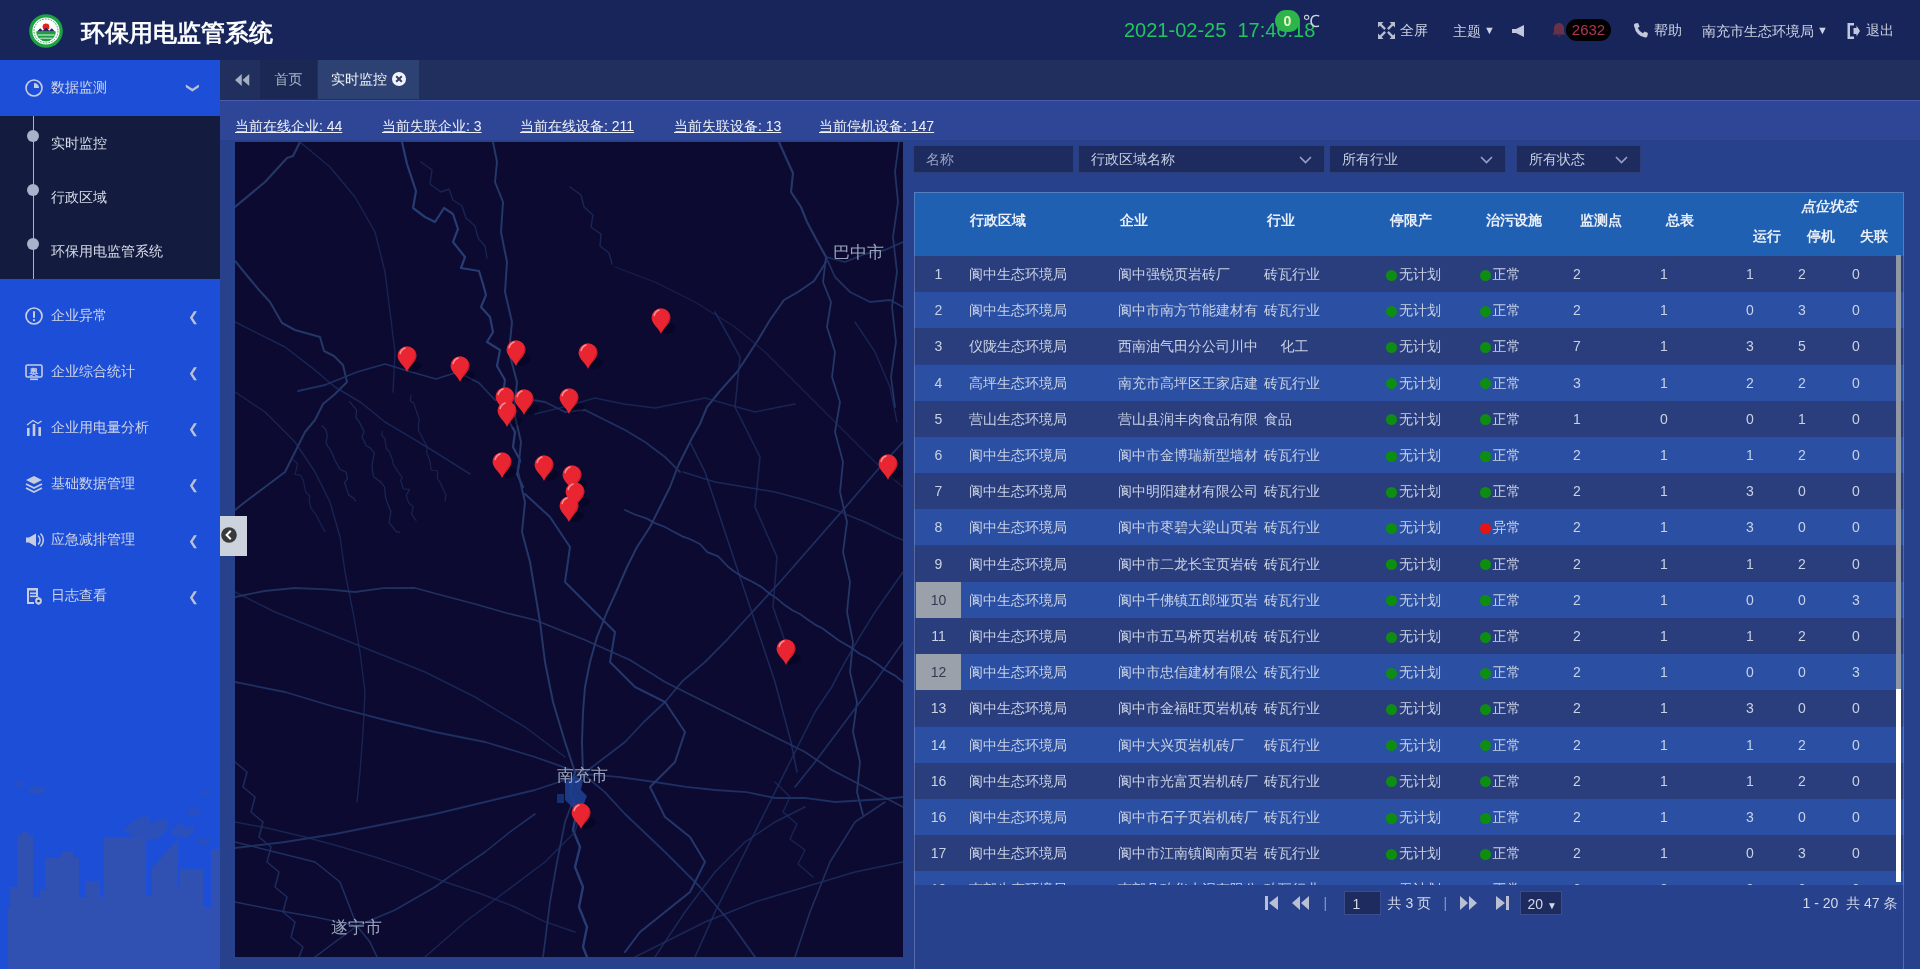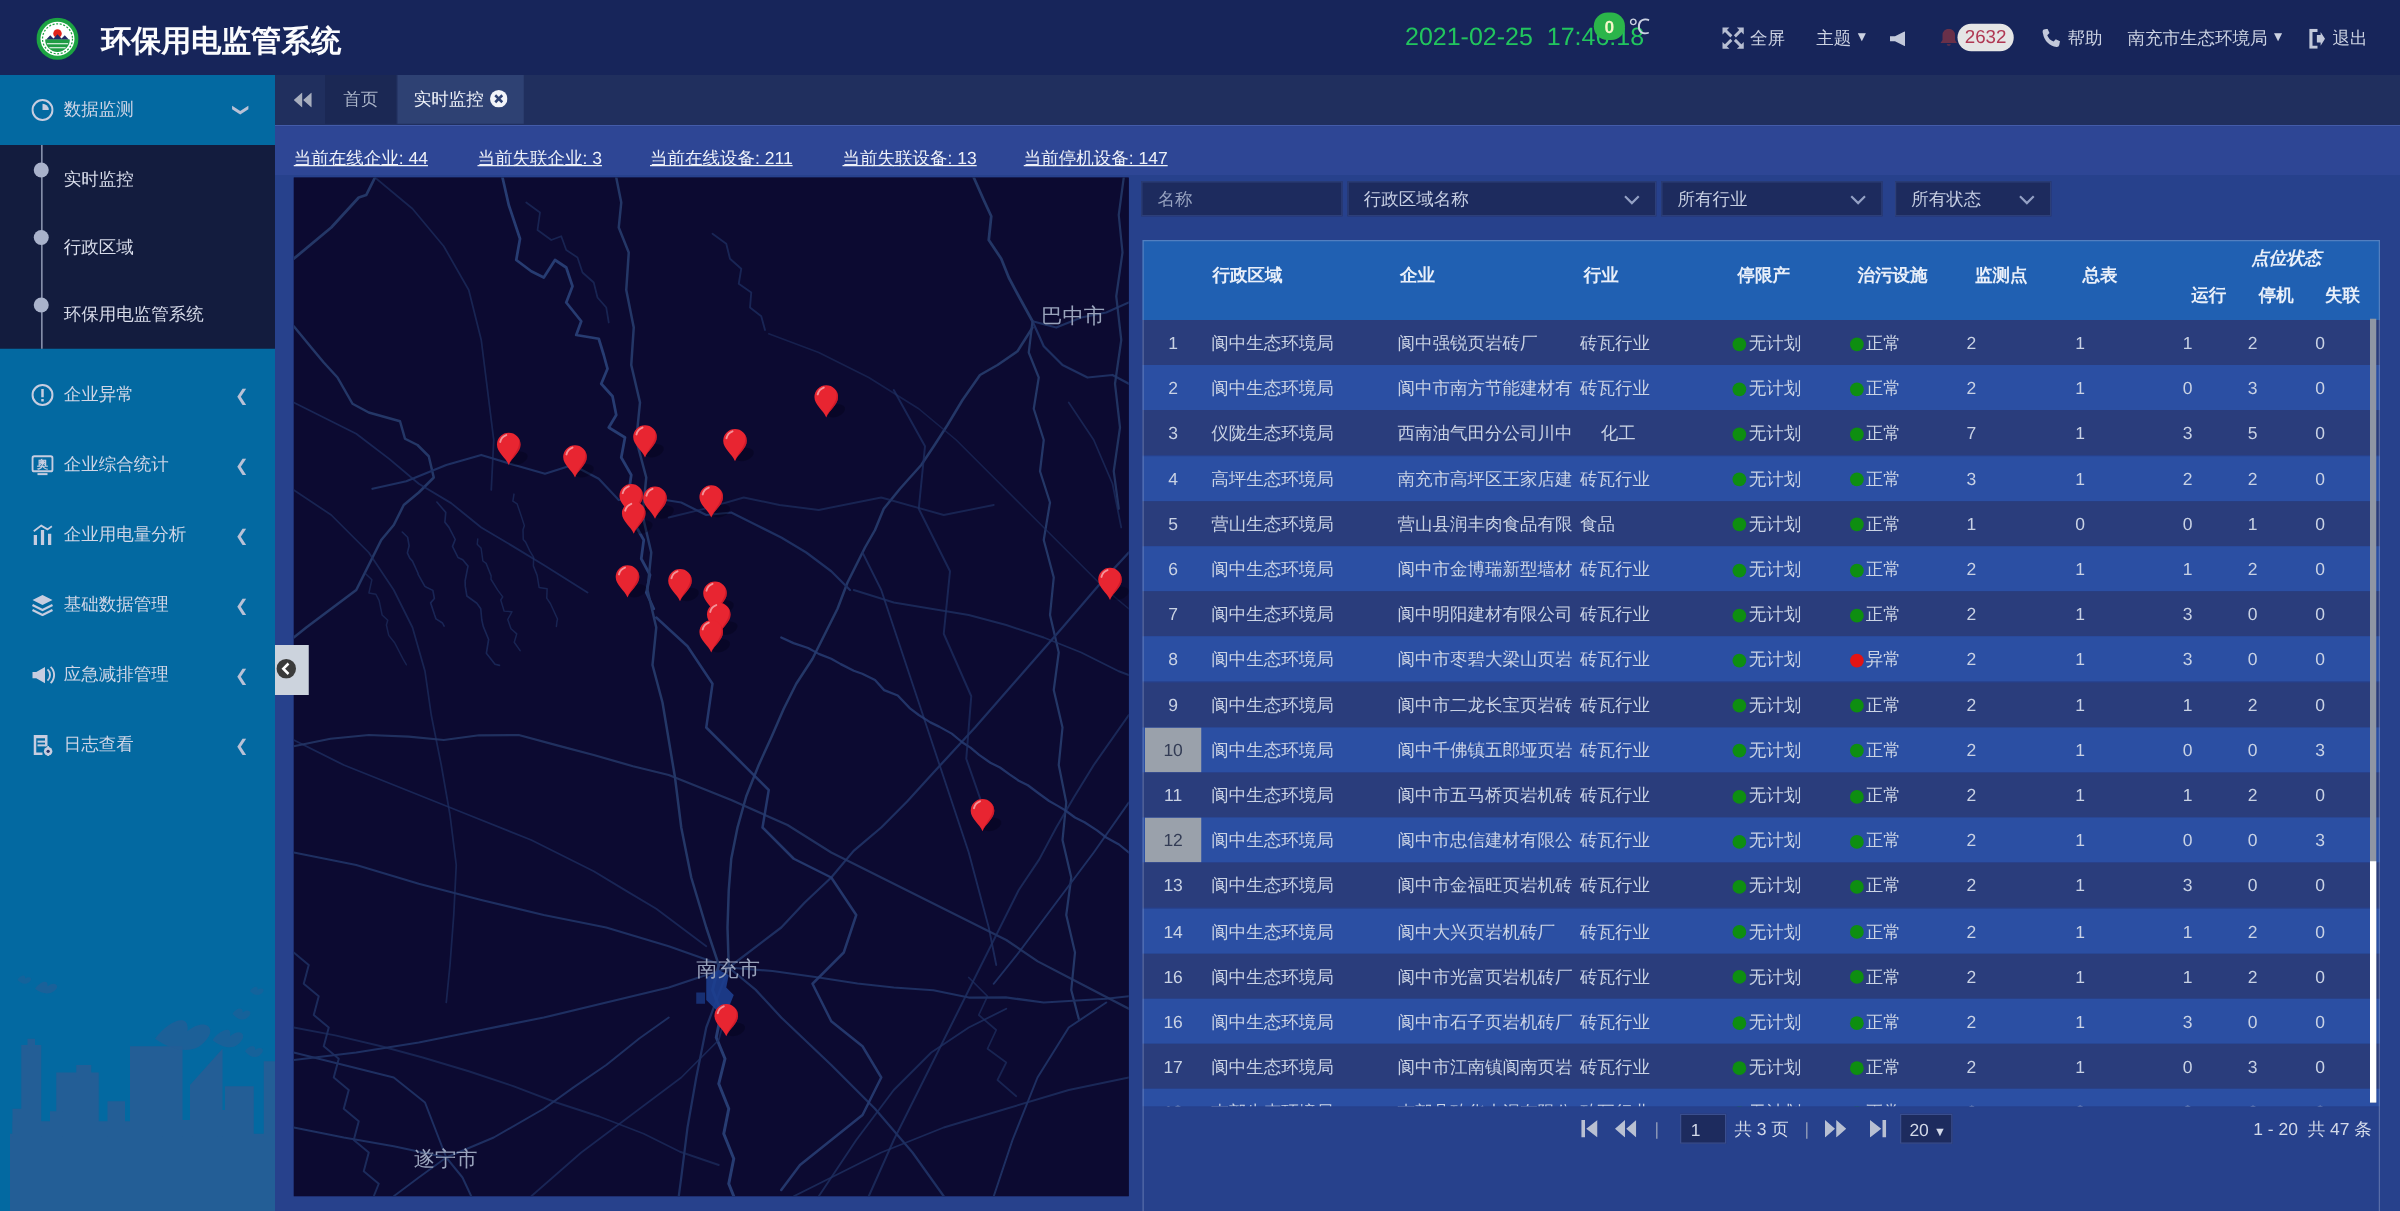--- a/index.html
+++ b/index.html
@@ -1,21 +1,21 @@
 <!DOCTYPE html>
 <html><head>
 <meta charset="utf-8">
 <style>
 * { margin:0; padding:0; box-sizing:border-box; }
 html,body { width:1920px; height:969px; overflow:hidden; font-family:"Liberation Sans",sans-serif; }
 body { position:relative; background:#27418c; }
 #header { position:absolute; left:0; top:0; width:1920px; height:60px; background:#17255a; z-index:30; }
 #title { position:absolute; left:81px; top:17px; font-size:24px; font-weight:bold; color:#fbfcfe; }
 .hri { position:absolute; top:0; height:60px; line-height:60px; color:#ccd2e2; font-size:14px; }
-#sidebar { position:absolute; left:0; top:60px; width:220px; height:909px; background:#0369a1; z-index:20; overflow:hidden; }
+#sidebar { position:absolute; left:0; top:60px; width:220px; height:909px; background:#1d4ed8; z-index:20; overflow:hidden; }
 .m1 { position:absolute; left:0; top:0; width:220px; height:56px; }
 .mtxt { position:absolute; left:51px; top:50%; transform:translateY(-50%); font-size:14px; color:#cfd5e6; white-space:nowrap; }
 #submenu { position:absolute; left:0; top:56px; width:220px; height:163px; background:#131c3e; }
 #submenu .rail { position:absolute; left:32.5px; top:0px; width:1px; height:163px; background:#a9b2cb; }
 .sdot { position:absolute; left:27px; width:12px; height:12px; border-radius:50%; background:#a9b2cb; }
 .stxt { position:absolute; left:51px; font-size:14px; color:#d8dcea; transform:translateY(-50%); white-space:nowrap; }
 .mi { position:absolute; left:0; width:220px; height:56px; }
 .chev { position:absolute; right:21px; top:50%; transform:translateY(-50%); color:#b9c1d6; font-size:13px; }
 .micon { position:absolute; left:25px; top:50%; transform:translateY(-50%); }
 #tabbar { position:absolute; left:220px; top:60px; width:1700px; height:41px; background:#202f5e; z-index:10; }
@@ -75,21 +75,21 @@
       </g>
     </svg>
     <span class="hri" style="left:1400px">全屏</span>
 <span class="hri" style="left:1453px">主题<span style="font-size:11px;vertical-align:2px">&nbsp;▼</span></span>
 <svg width="12" height="12" viewBox="0 0 12 12" style="position:absolute;left:1512px;top:25px">
 <path d="M12 0 v12 L4 8 H0 V4 h4 z" fill="#c2c8da"></path>
     </svg>
 <svg width="14" height="15" viewBox="0 0 14 15" style="position:absolute;left:1552px;top:23px">
 <path d="M7 0 a5 5 0 0 1 5 5 v4 l1.6 2.4 H.4 L2 9 V5 A5 5 0 0 1 7 0 z M5.3 12.4 h3.4 a1.8 1.8 0 0 1 -3.4 0 z" fill="#693049"></path>
     </svg>
-<div style="position:absolute;left:1566px;top:19px;width:45px;height:22px;border-radius:11px;background:#e5e5e5;color:#b03752;font-size:15px;text-align:center;line-height:22px">2632</div>
+<div style="position:absolute;left:1566px;top:19px;width:45px;height:22px;border-radius:11px;background:#000000;color:#b03752;font-size:15px;text-align:center;line-height:22px">2632</div>
 <svg width="15" height="15" viewBox="0 0 15 15" style="position:absolute;left:1634px;top:23px">
 <path d="M1 0.6 L4 0 l1.6 3.4 -1.8 1.7 a9 9 0 0 0 5.1 5.1 l1.7-1.8 L14 10 l-0.6 3 a2 2 0 0 1 -2.2 1.6 A12.6 12.6 0 0 1 0.4 3.8 2 2 0 0 1 1 .6 z" fill="#c2c8da"></path>
     </svg>
     <span class="hri" style="left:1654px">帮助</span>
 <span class="hri" style="left:1702px">南充市生态环境局<span style="font-size:11px;vertical-align:2px">&nbsp;▼</span></span>
 <svg width="17" height="16" viewBox="0 0 17 16" style="position:absolute;left:1843px;top:23px">
 <path d="M7 0 h4 v2.5 h-4 v11 h4 V16 H4.5 V0 z" fill="#c2c8da"></path>
 <path d="M10.5 5 h3 V2.5 L17 8 l-3.5 5.5 V11 h-3 z" fill="#c2c8da"></path>
     </svg>
     <span class="hri" style="left:1866px">退出</span>

